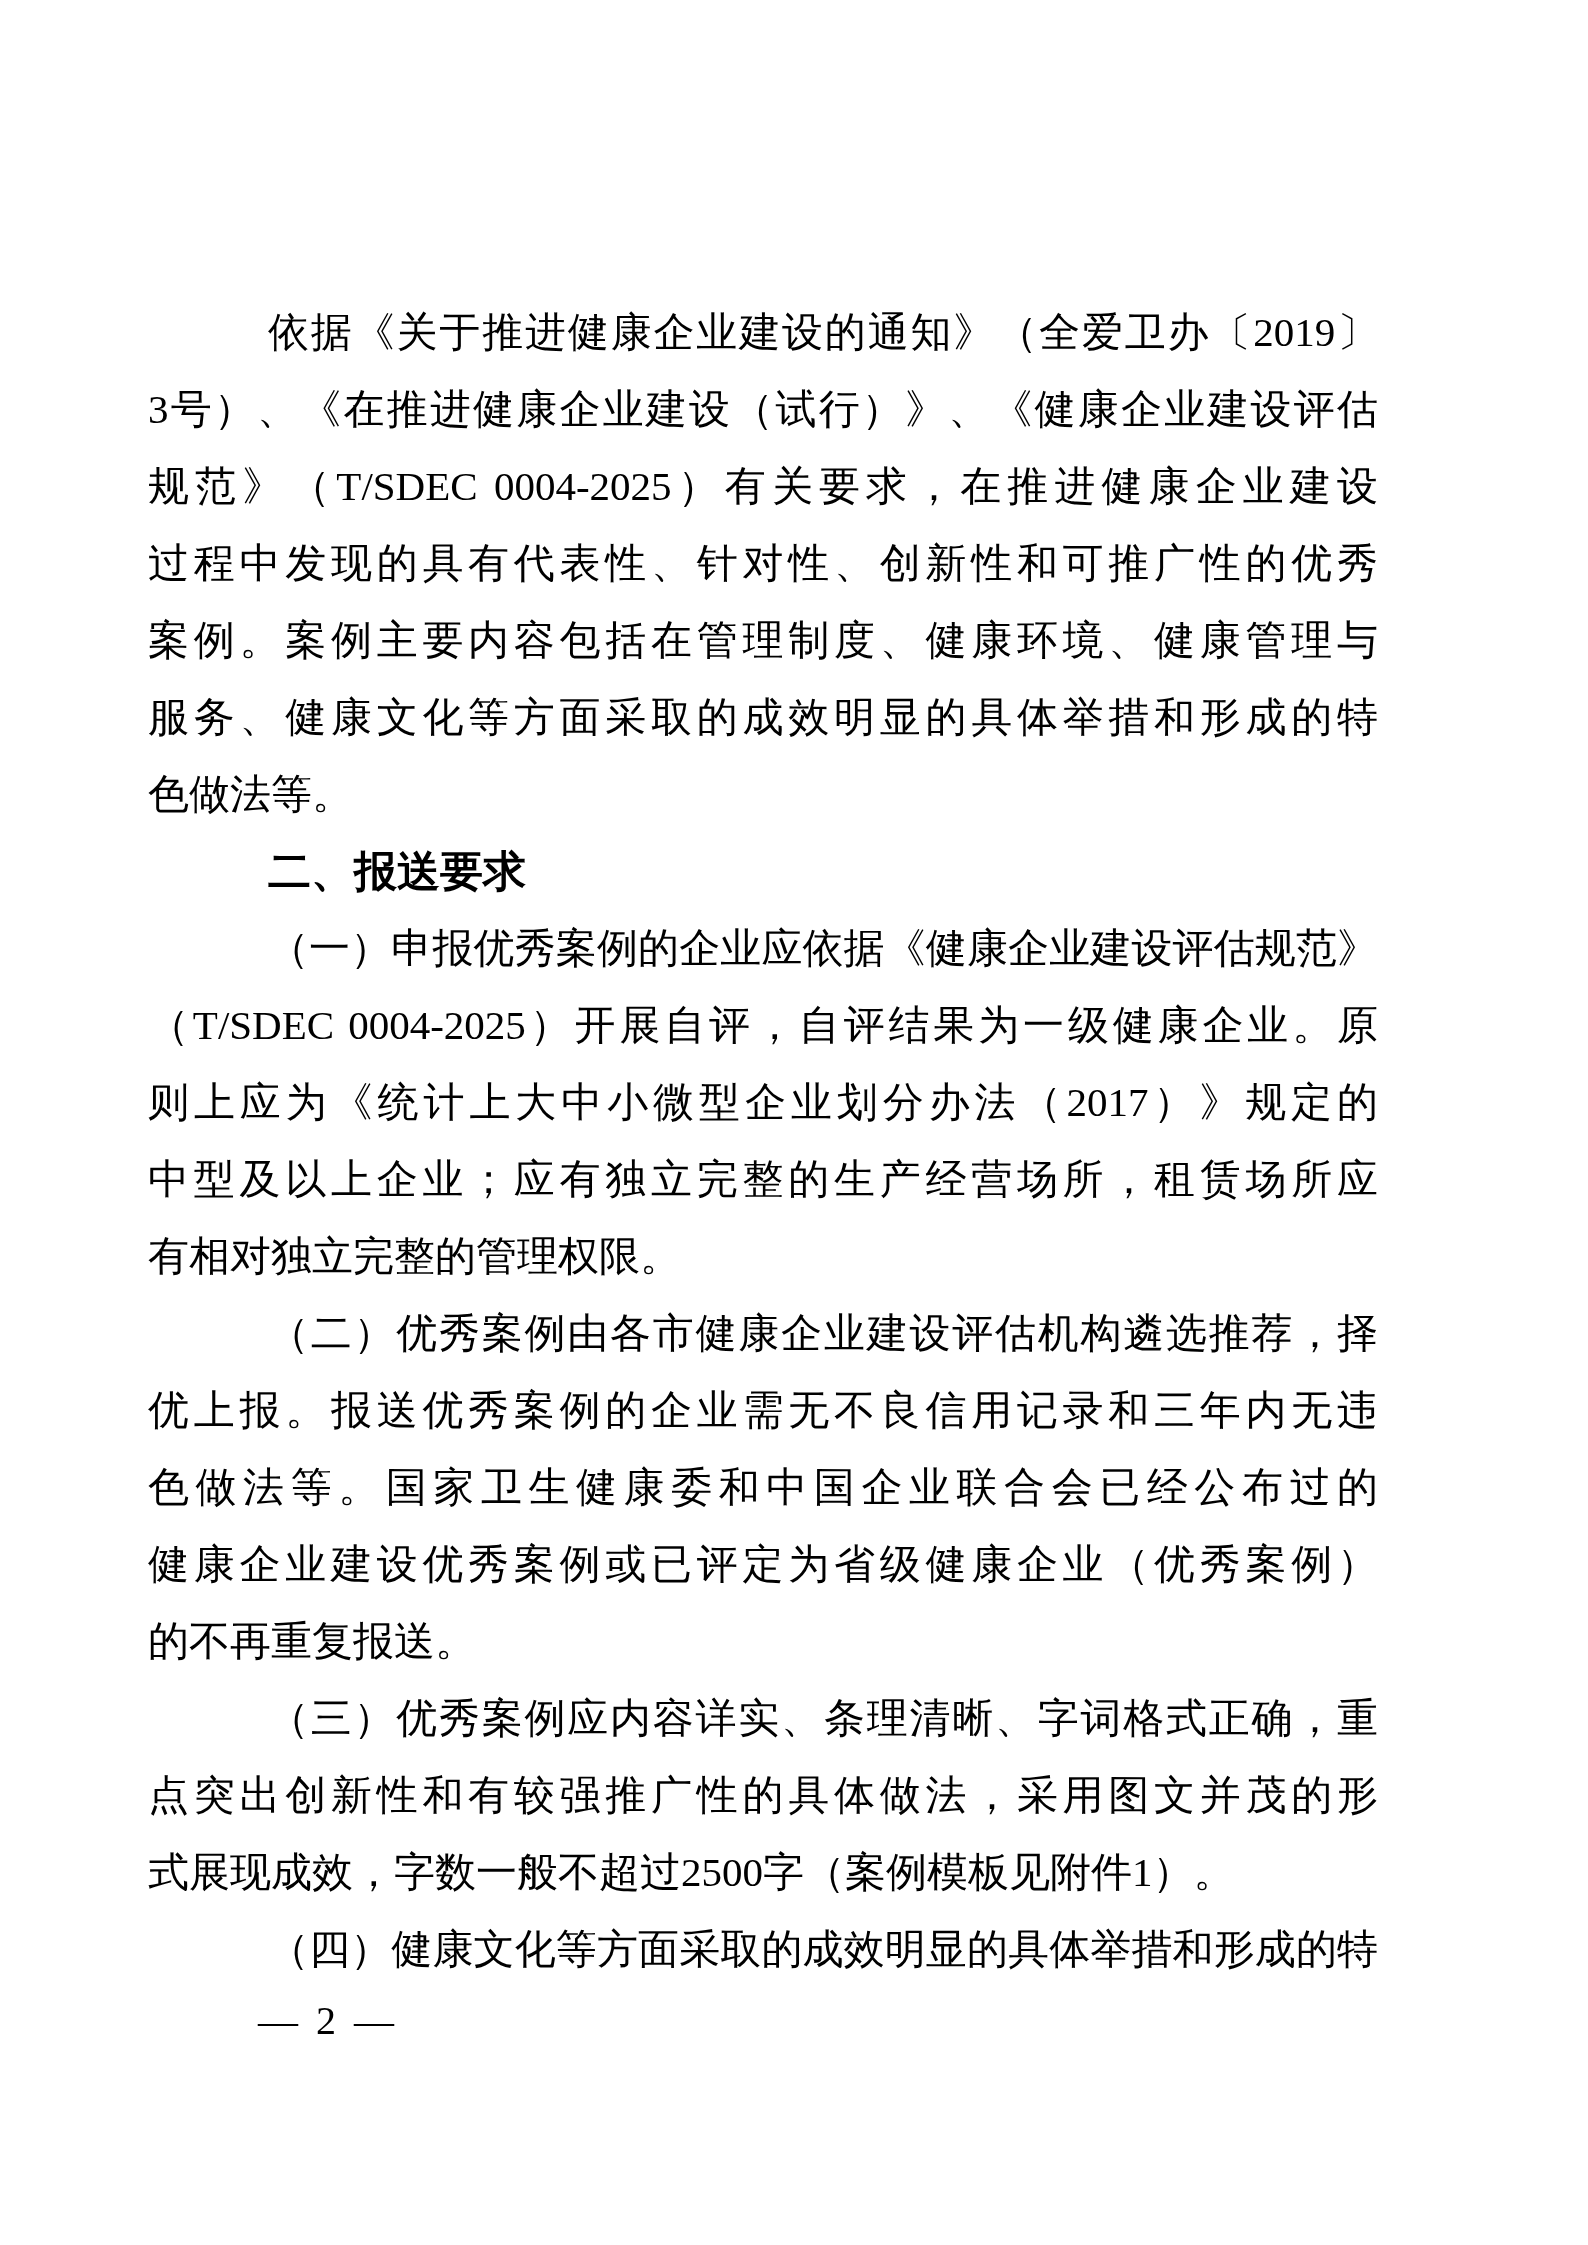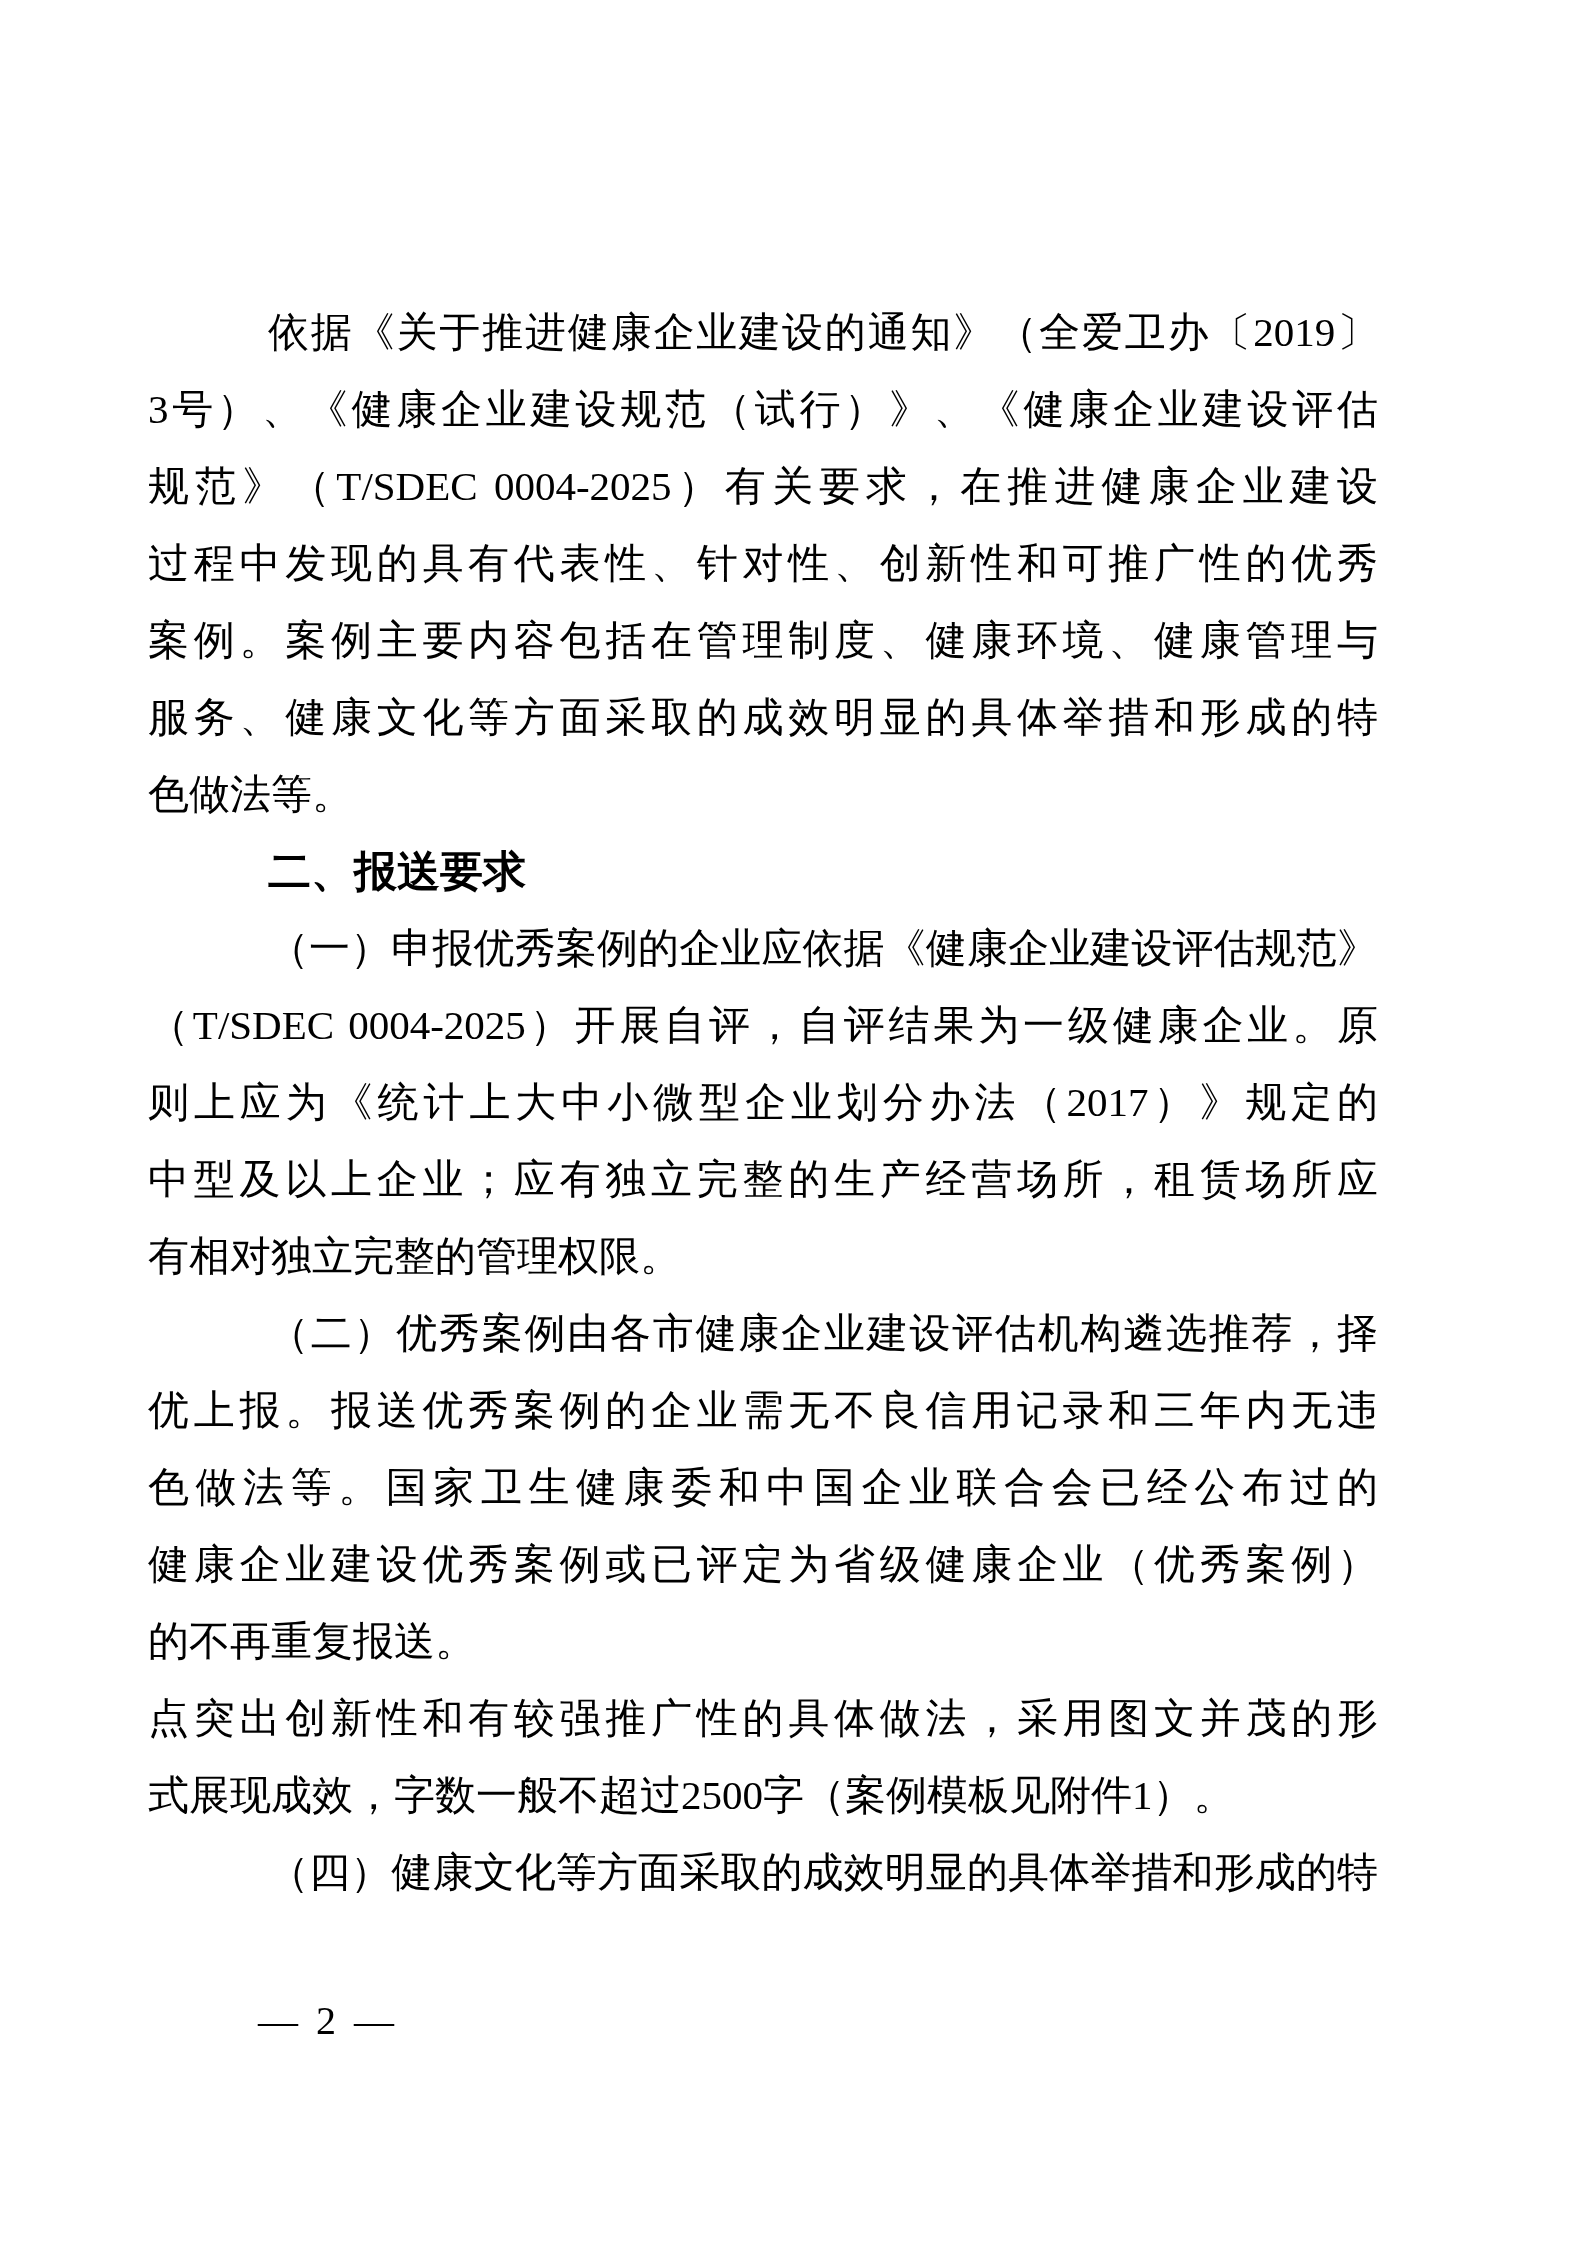--- a/index.html
+++ b/index.html
@@ -57,35 +57,36 @@
     letter-spacing: 4px;
     color: #000000;
   }
 </style>
 </head>
 <body>
 
 <div class="page">
   <main class="doc-body" id="doc-body">
       <div class="line justify indent">依据《关于推进健康企业建设的通知》（全爱卫办〔2019〕</div>
-      <div class="line justify">3号）、《健康企业建设规范（试行）》、《健康企业建设评估</div>
+      <div class="line justify">3号）、《在推进健康企业建设（试行）》、《健康企业建设评估</div>
       <div class="line justify">规范》（T/SDEC 0004-2025）有关要求，在推进健康企业建设</div>
       <div class="line justify">过程中发现的具有代表性、针对性、创新性和可推广性的优秀</div>
       <div class="line justify">案例。案例主要内容包括在管理制度、健康环境、健康管理与</div>
       <div class="line justify">服务、健康文化等方面采取的成效明显的具体举措和形成的特</div>
       <div class="line end">色做法等。</div>
       <div class="line heading indent">二、报送要求</div>
       <div class="line justify indent">（一）申报优秀案例的企业应依据《健康企业建设评估规范》</div>
       <div class="line justify">（T/SDEC 0004-2025）开展自评，自评结果为一级健康企业。原</div>
       <div class="line justify">则上应为《统计上大中小微型企业划分办法（2017）》规定的</div>
       <div class="line justify">中型及以上企业；应有独立完整的生产经营场所，租赁场所应</div>
       <div class="line end">有相对独立完整的管理权限。</div>
       <div class="line justify indent">（二）优秀案例由各市健康企业建设评估机构遴选推荐，择</div>
       <div class="line justify">优上报。报送优秀案例的企业需无不良信用记录和三年内无违</div>
       <div class="line justify">色做法等。国家卫生健康委和中国企业联合会已经公布过的</div>
       <div class="line justify">健康企业建设优秀案例或已评定为省级健康企业（优秀案例）</div>
       <div class="line end">的不再重复报送。</div>
+      <div class="line justify indent">（三）优秀案例应内容详实、条理清晰、字词格式正确，重</div>
       <div class="line justify">点突出创新性和有较强推广性的具体做法，采用图文并茂的形</div>
       <div class="line end">式展现成效，字数一般不超过2500字（案例模板见附件1）。</div>
       <div class="line justify indent">（四）健康文化等方面采取的成效明显的具体举措和形成的特</div>
     </main>
   <div class="footer">— 2 —</div>
 </div>
 
 </body></html>

